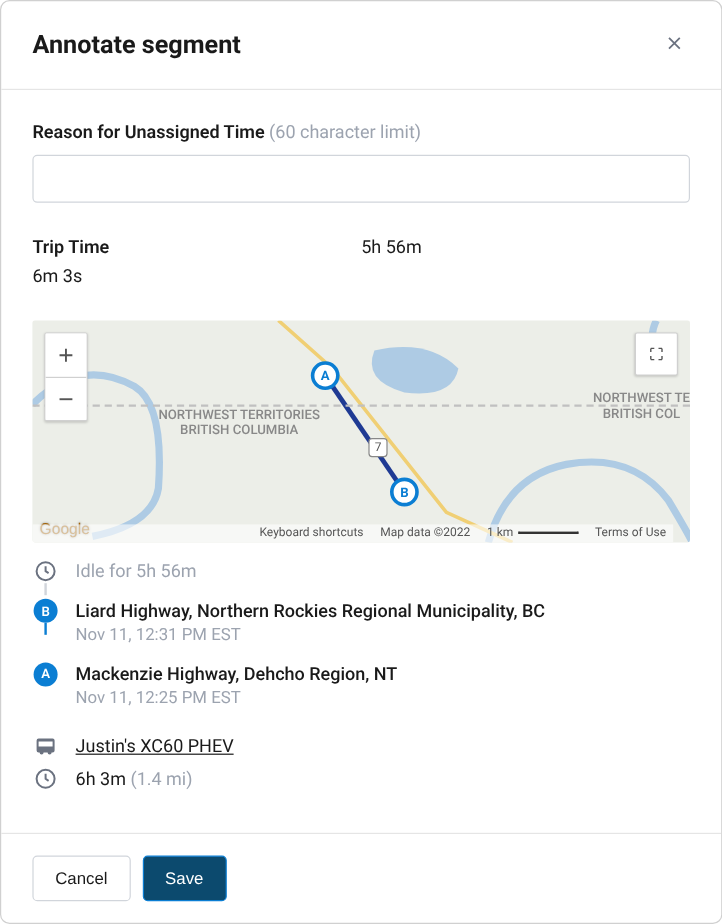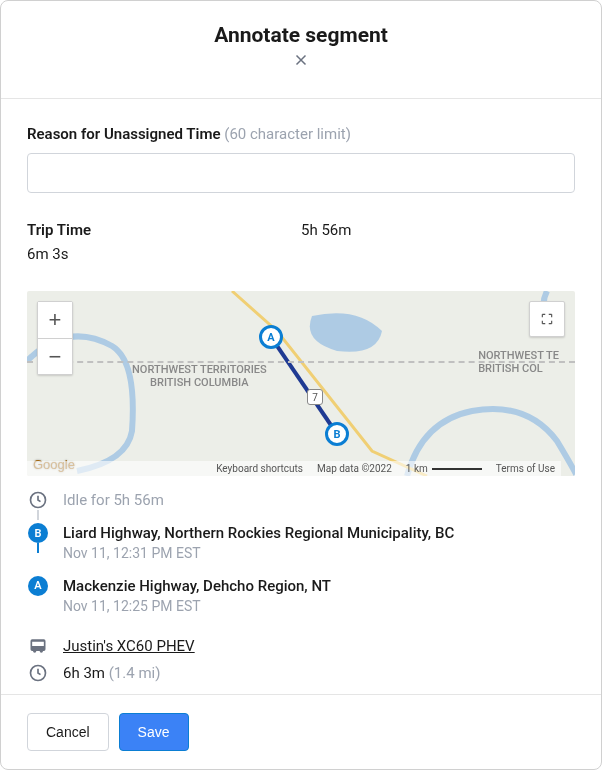--- a/index.html
+++ b/index.html
@@ -1,18 +1,18 @@
 <!DOCTYPE html>
 <html><head>
 <meta charset="utf-8">
 <style>
 * { box-sizing: border-box; margin: 0; padding: 0; }
 body { font-family: -apple-system, BlinkMacSystemFont, "Segoe UI", Roboto, Helvetica, Arial, sans-serif; background: #fff; color: #1a1a1a; }
 .modal { width: 602px; height: 770px; border: 1px solid #d0d0d0; border-radius: 8px; display: flex; flex-direction: column; overflow: hidden; }
-.header { display: flex; align-items: center; justify-content: space-between; padding: 22px 26px; border-bottom: 1px solid #e5e5e5; flex-direction: column; }
+.header { display: flex; align-items: center; justify-content: space-between; padding: 22px 26px; border-bottom: 1px solid #e5e5e5; }
 .title { font-size: 21px; font-weight: 700; color: #1a1a1a; }
 .close-btn { background: none; border: none; cursor: pointer; padding: 4px; color: #6b7280; }
 .close-btn svg { width: 18px; height: 18px; stroke: #6b7280; stroke-width: 2; }
 .body { padding: 26px 26px 20px 26px; flex: 1; overflow: auto; }
 .field-label { font-size: 15px; font-weight: 600; color: #1a1a1a; margin-bottom: 10px; }
 .field-label .limit { font-weight: 400; color: #9ca3af; }
 .text-input { width: 100%; height: 40px; border: 1px solid #d1d5db; border-radius: 4px; padding: 0 10px; font-size: 14px; }
 .row2 { display: flex; margin-top: 28px; }
 .stat { flex: 1; }
 .stat-label { font-size: 15px; font-weight: 600; color: #1a1a1a; display: flex; align-items: center; gap: 6px; margin-bottom: 6px; }
@@ -42,21 +42,21 @@
 .tl-text { font-size: 15px; line-height: 1.4; }
 .tl-idle { color: #9ca3af; }
 .tl-loc { color: #1a1a1a; font-weight: 500; }
 .tl-time { color: #9ca3af; font-size: 14px; }
 .tl-vehicle { color: #1a1a1a; text-decoration: underline; }
 .tl-dur-text { color: #1a1a1a; }
 .tl-dur-text .mi { color: #9ca3af; }
 .footer { border-top: 1px solid #e5e5e5; padding: 18px 26px; display: flex; gap: 10px; }
 .btn { height: 38px; padding: 0 18px; font-size: 14px; border-radius: 4px; cursor: pointer; }
 .btn-cancel { background: #fff; border: 1px solid #d1d5db; color: #1a1a1a; }
-.btn-save { background: #3b82f6; border: 1px solid #0b7ed3; color: #fff; font-weight: 500; }
+.btn-save { background: #0c4a6e; border: 1px solid #0b7ed3; color: #fff; font-weight: 500; }
 </style>
 </head>
 <body>
 
 <div class="modal">
 
   <div class="header">
     <div class="title">Annotate segment</div>
     <button class="close-btn">
       <svg viewBox="0 0 24 24" fill="none">
@@ -94,21 +94,21 @@
 
         <path class="road" d="M 205 0 L 250 40 L 345 160 L 400 185"></path>
 
         <line class="route" x1="244" y1="46" x2="310" y2="143"></line>
       </svg>
       <div class="boundary"></div>
       <div class="map-label" style="top:72px; left:105px;">
         <div>NORTHWEST TERRITORIES</div>
           <div>BRITISH COLUMBIA</div>
       </div>
-      <div class="map-label" style="top:58px; right:16px; text-align:left;">
+      <div class="map-label" style="top:58px; right:0px; text-align:center;">
         <div>NORTHWEST TE</div>
           <div>BRITISH COL</div>
       </div>
 
       <div style="position:absolute; top:98px; left:280px; width:16px; height:16px; border:1px solid #888; background:#fff; border-radius:3px; font-size:10px; display:flex; align-items:center; justify-content:center; color:#555;">7</div>
       <div class="marker" style="top:46px; left:244px;">A</div>
       <div class="marker" style="top:143px; left:310px;">B</div>
 
       <div class="zoom-ctrl">
         <button class="zoom-btn">

